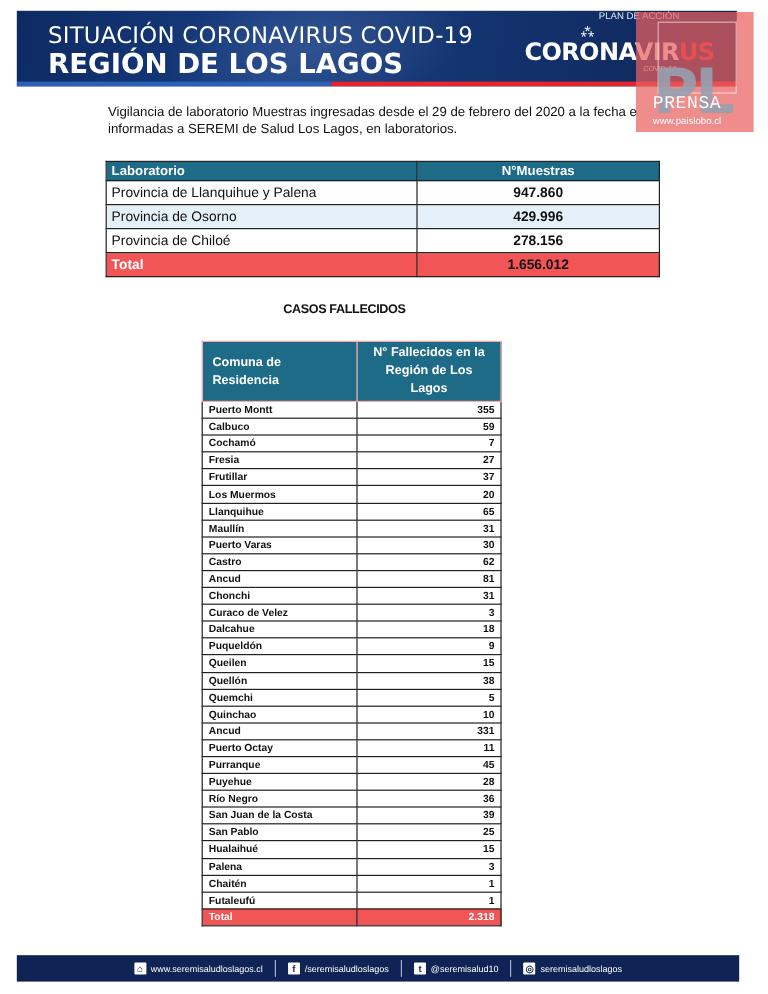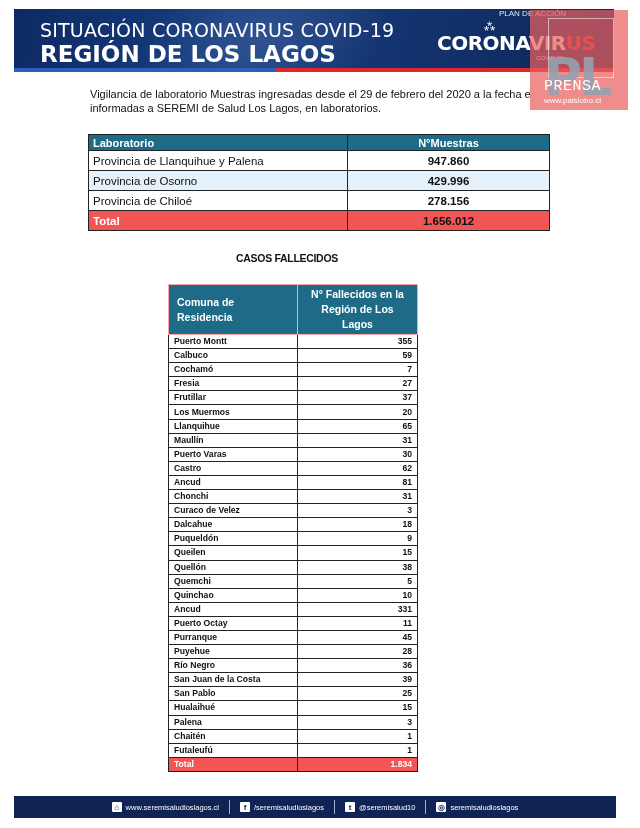--- a/index.html
+++ b/index.html
@@ -268,21 +268,21 @@
       <tr>
         <td>Chaitén</td>
         <td class="num">1</td>
       </tr>
       <tr>
         <td>Futaleufú</td>
         <td class="num">1</td>
       </tr>
       <tr class="total">
         <td>Total</td>
-        <td class="num">1.834</td>
+        <td class="num">2.318</td>
       </tr>
     </tbody>
 </table>
 
 <div class="footer">
   <div class="footer-item">
     <span class="f-icon">⌂</span>
     <span>www.seremisaludloslagos.cl</span>
   </div>
   <div class="footer-sep"></div>

